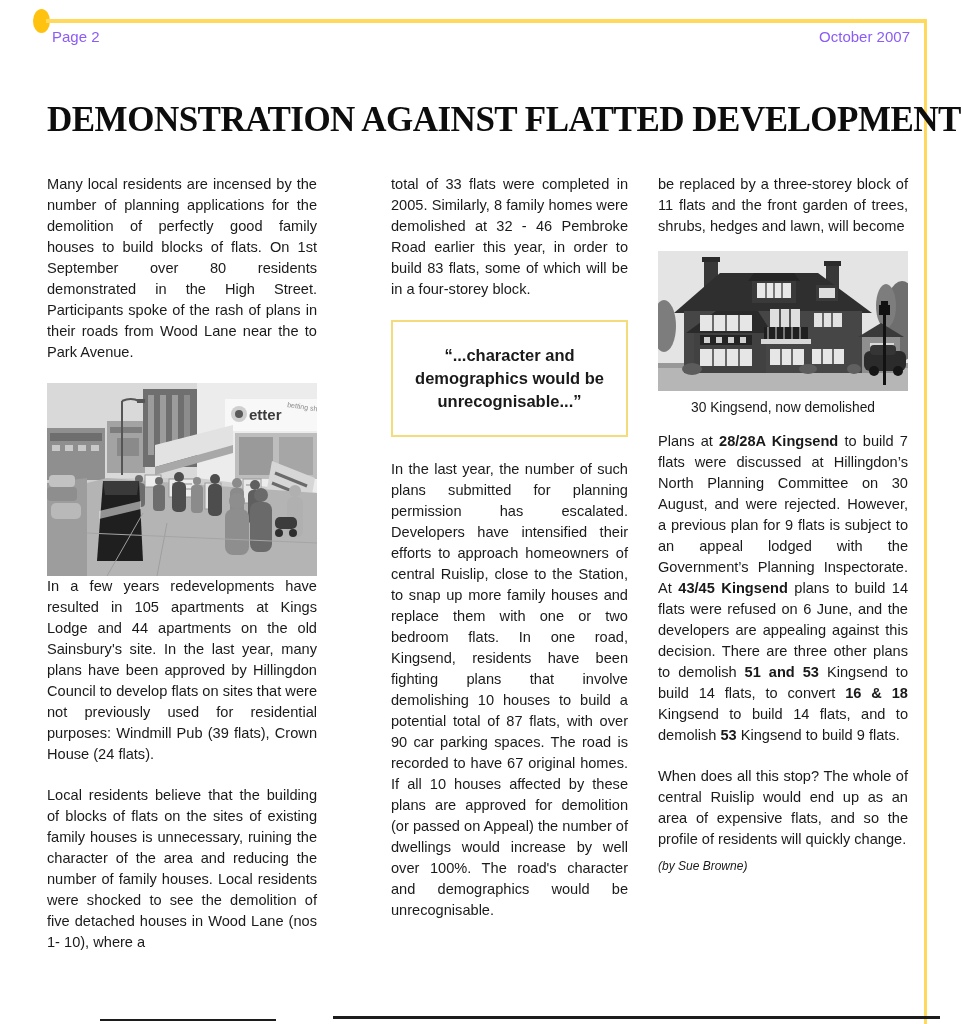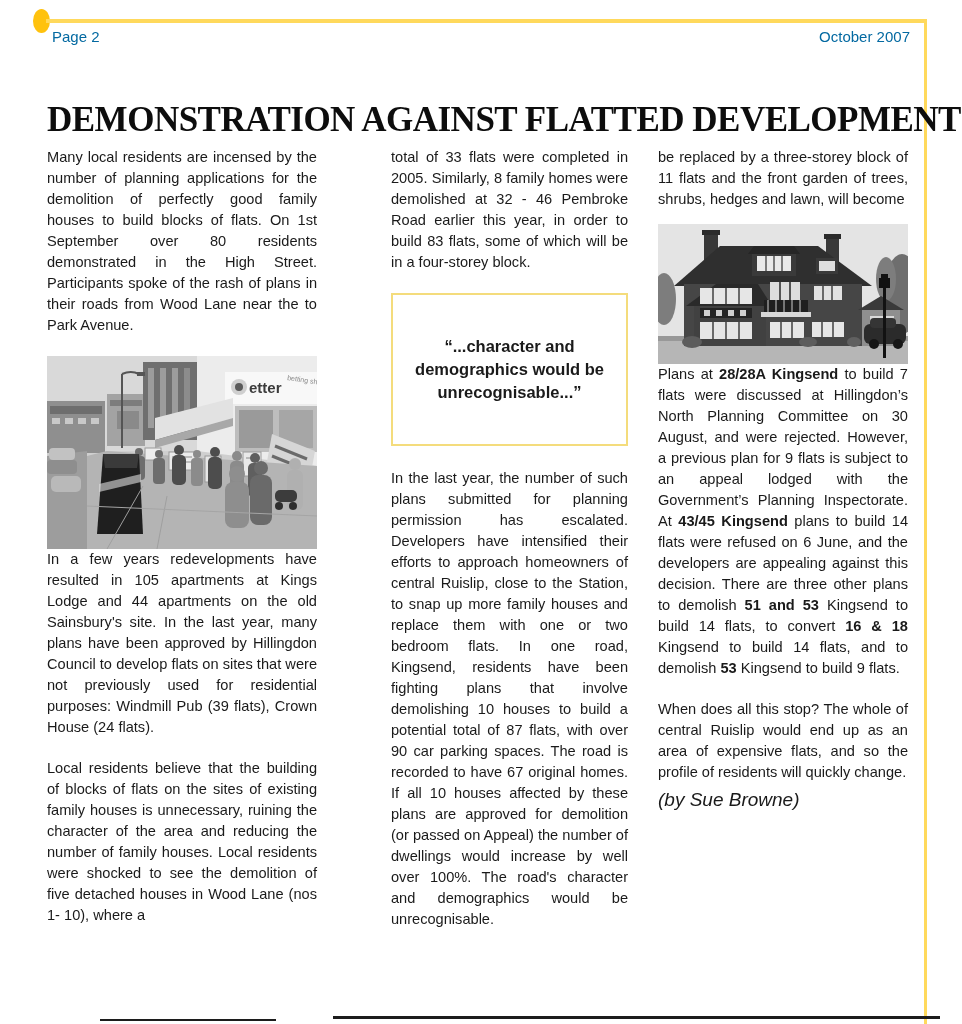--- a/index.html
+++ b/index.html
@@ -8,37 +8,37 @@
     font-family:"Liberation Sans","DejaVu Sans",sans-serif;
     color:#1a1a1a;overflow:hidden;
   }
   
   .accent-dot{position:absolute;left:33px;top:9px;width:17px;height:24px;
     border-radius:50%;background:#FFC20E;}
   .accent-topline{position:absolute;left:46px;top:19px;width:881px;height:4px;background:#FFD95C;}
   .accent-rightline{position:absolute;left:924px;top:19px;width:3px;height:1005px;background:#FFD95C;}
   
   .masthead{position:absolute;left:52px;top:28px;width:858px;display:flex;
-    justify-content:space-between;font-size:15px;color:#0369a1;}
+    justify-content:space-between;font-size:15px;color:#8b5cf6;}
   
   .headline{position:absolute;left:47px;top:100px;width:868px;
     font-family:"Liberation Serif","DejaVu Serif",serif;font-weight:700;
     font-size:35px;letter-spacing:-0.5px;white-space:nowrap;color:#0d0d0d;}
   
-  .columns{position:absolute;left:47px;top:147px;width:861px;display:flex;gap:30px;}
+  .columns{position:absolute;left:47px;top:174px;width:861px;display:flex;gap:30px;}
   .col{font-size:14.6px;line-height:21px;text-align:justify;}
   .col1{width:270px;}
   .col2{width:273px;margin-left:44px;}
   .col3{width:258px;}
   .col p{margin:0 0 20px 0;}
   .photo{display:block;background:#d9d9d9;}
   .caption{text-align:center;font-size:13.8px;line-height:18px;margin:8px 0 18px 0;}
   .pullquote{border:2px solid #F4DC7C;background:#fff;text-align:center;
-    font-weight:700;font-size:16.5px;line-height:23px;padding:40px 14px;margin:0 0 22px 0;}
-  .byline{font-style:italic;font-size:19px;margin-top:6px;}
+    font-weight:700;font-size:16.5px;line-height:23px;padding:22px 14px;margin:0 0 22px 0;}
+  .byline{font-style:italic;font-size:12px;margin-top:6px;}
   
   .rule-a{position:absolute;left:100px;top:1019px;width:176px;height:2px;background:#1c1c1c;}
   .rule-b{position:absolute;left:333px;top:1016px;width:607px;height:3px;background:#1c1c1c;}
   svg{display:block;}
 </style>
 </head>
 <body>
 
 <div class="accent-dot"></div>
 <div class="accent-topline"></div>
@@ -258,20 +258,21 @@
         <circle cx="240" cy="120" r="5" fill="#161616"></circle>
 
       <rect x="225" y="62" width="3" height="72" fill="#121212"></rect>
       <rect x="221" y="54" width="11" height="10" fill="#121212"></rect>
       <rect x="223" y="50" width="7" height="4" fill="#121212"></rect>
 
       <ellipse cx="34" cy="118" rx="10" ry="6" fill="#5c5c5c"></ellipse>
       <ellipse cx="150" cy="118" rx="9" ry="5" fill="#5c5c5c"></ellipse>
       <ellipse cx="196" cy="118" rx="7" ry="5" fill="#606060"></ellipse>
     </svg>
+    <div class="caption" style="margin-bottom:14px;">30 Kingsend, now demolished</div>
 
     <p><span>Plans at </span><span style="font-weight: 700;">28/28A Kingsend</span><span> to build 7 flats were discussed at Hillingdon’s North Planning Committee on 30 August, and were rejected. However, a previous plan for 9 flats is subject to an appeal lodged with the Government’s Planning Inspectorate. At </span><span style="font-weight: 700;">43/45 Kingsend</span><span> plans to build 14 flats were refused on 6 June, and the developers are appealing against this decision. There are three other plans to demolish </span><span style="font-weight: 700;">51 and 53</span><span> Kingsend to build 14 flats, to convert </span><span style="font-weight: 700;">16 &amp; 18</span><span> Kingsend to build 14 flats, and to demolish </span><span style="font-weight: 700;">53</span><span> Kingsend to build 9 flats.</span></p>
     <p style="margin-bottom:4px;">When does all this stop? The whole of central Ruislip would end up as an area of expensive flats, and so the profile of residents will quickly change.</p>
     <div class="byline">(by Sue Browne)</div>
   </div>
 </div>
 
 <div class="rule-a"></div>
 <div class="rule-b"></div>
 

